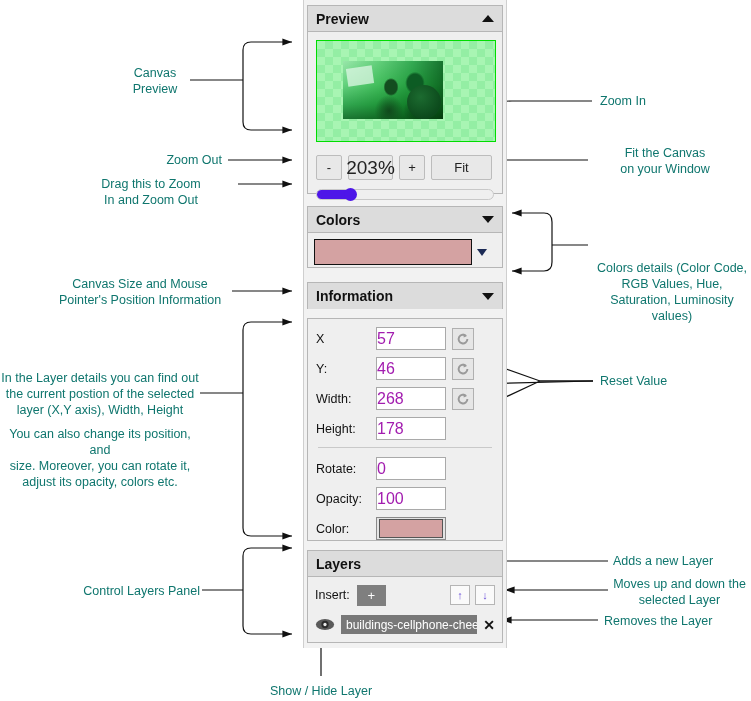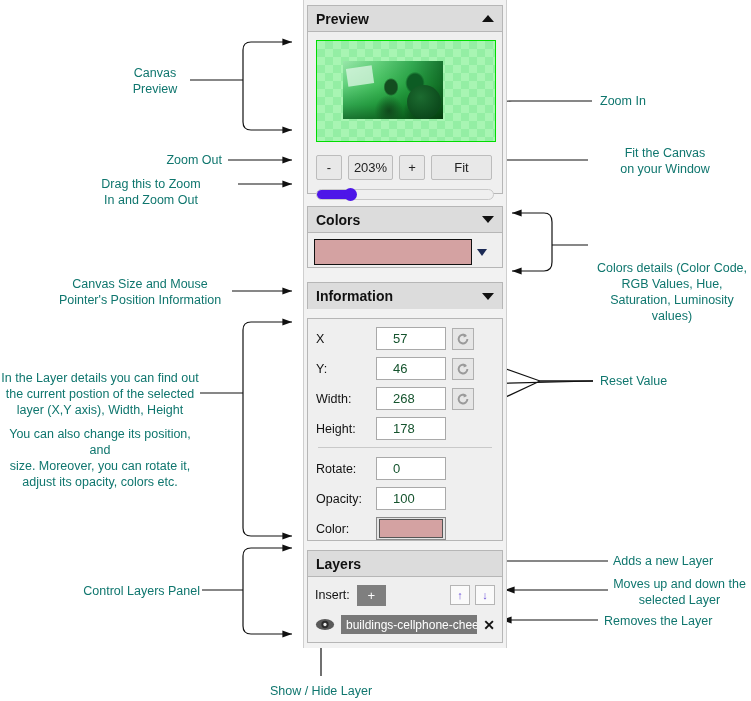--- a/index.html
+++ b/index.html
@@ -133,21 +133,21 @@
     font-size: 13px;
     color: #222;
     display: flex;
     align-items: center;
     justify-content: center;
     box-sizing: border-box;
     cursor: pointer;
     font-family: "Liberation Sans", sans-serif;
   }
   #zoom-out-btn { width: 26px; }
-  #zoom-level   { width: 45px; font-size: 13px; }
+  #zoom-level   { width: 45px; font-size: 19px; }
   #zoom-in-btn  { width: 26px; }
   #zoom-fit-btn { width: 61px; }
 
   #zoom-slider-wrap {
     margin: 8px 8px 0 8px;
     height: 13px;
     position: relative;
   }
   #zoom-slider-track {
     position: absolute; left: 0; right: 0; top: 1px;
@@ -207,23 +207,23 @@
   .field-label {
     width: 60px;
     font-size: 12.5px;
     color: #111;
   }
   .field-input {
     width: 70px; height: 23px;
     background: #ffffff;
     border: 1px solid #a9a9a9;
     box-sizing: border-box;
-    font-size: 13px;
-    color: #14532d;
-    padding: 0 16px;
+    font-size: 16px;
+    color: #a21caf;
+    padding: 0 0;
     display: flex;
     align-items: center;
     font-family: "Liberation Sans", sans-serif;
   }
   .reset-btn {
     width: 22px; height: 22px;
     margin-left: 6px;
     background: #e6e6e6;
     border: 1px solid #b0b0b0;
     box-sizing: border-box;

